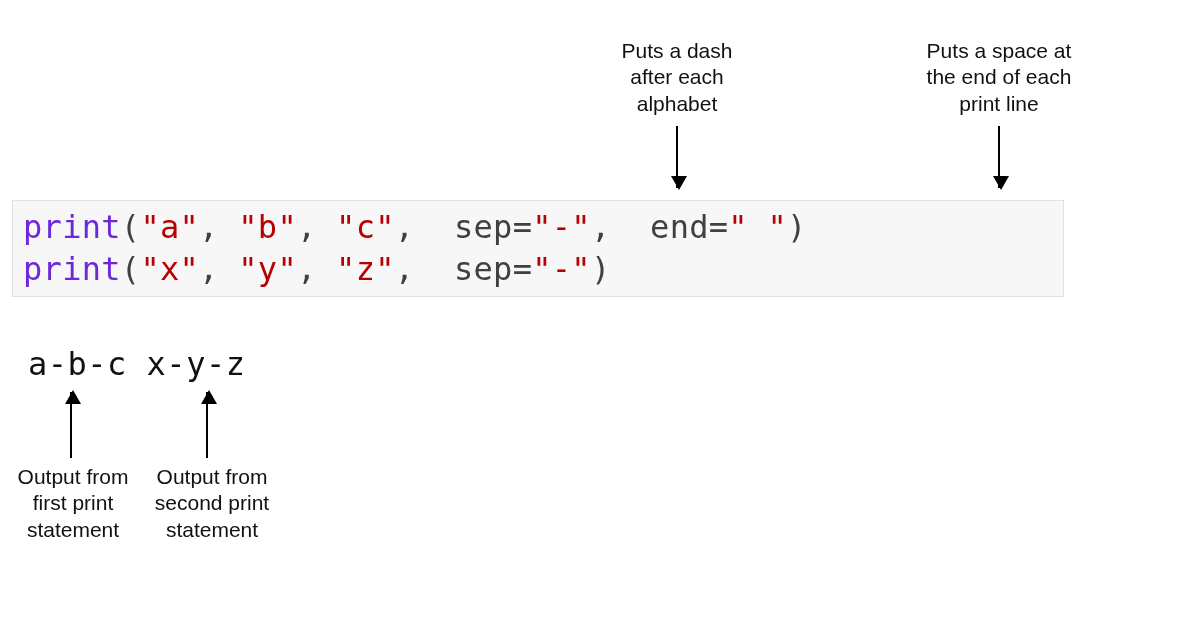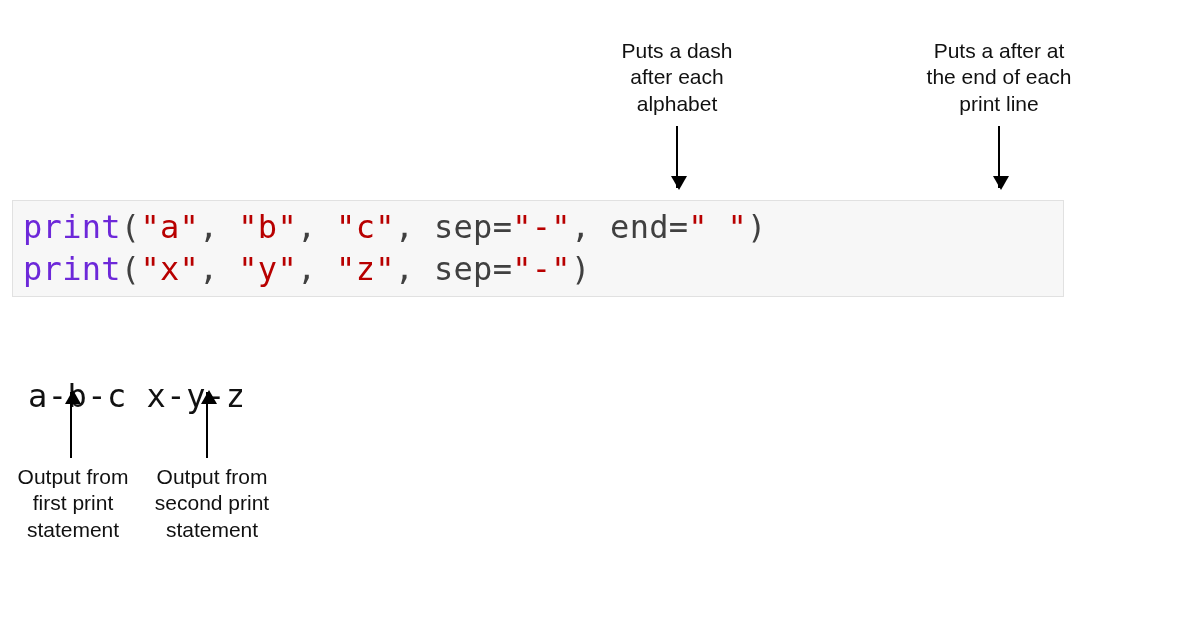--- a/index.html
+++ b/index.html
@@ -67,44 +67,43 @@
     font-family: "DejaVu Sans Mono", Menlo, Consolas, monospace;
     font-size: 32px;
     line-height: 1.3;
     white-space: pre;
     letter-spacing: 0.3px;
   }
   .tk-fn    { color: #6d28d9; }
   .tk-paren { color: #404040; }
   .tk-str   { color: #b80000; }
   .tk-punct { color: #404040; }
-  .tk-kw    { color: #404040; }
+  .tk-kw    { color: #404040; margin-left: 20px; }
   .tk-eq    { color: #404040; }
 
   .output-line {
     position: absolute;
     left: 28px;
     top: 345px;
     font-family: "DejaVu Sans Mono", Menlo, Consolas, monospace;
     font-size: 32px;
     white-space: pre;
     color: #111;
     letter-spacing: 0.5px;
-    margin-top: 32px;
   }
 </style>
 </head>
 <body>
 <div class="canvas">
 
   <div class="annotation" style="left:576px; top:38px; width:202px;">Puts a dash
 after each
 alphabet</div>
 
-  <div class="annotation" style="left:888px; top:38px; width:222px;">Puts a after at
+  <div class="annotation" style="left:888px; top:38px; width:222px;">Puts a space at
 the end of each
 print line</div>
 
   <div class="arrow-down" style="left:676px; top:126px; height:62px;"></div>
   <div class="arrow-down" style="left:998px; top:126px; height:62px;"></div>
 
   <div class="code-block">
     <div class="code-line"><span class="tk-fn">print</span><span class="tk-paren">(</span><span class="tk-str">"a"</span><span class="tk-punct">, </span><span class="tk-str">"b"</span><span class="tk-punct">, </span><span class="tk-str">"c"</span><span class="tk-punct">, </span><span class="tk-kw">sep</span><span class="tk-eq">=</span><span class="tk-str">"-"</span><span class="tk-punct">, </span><span class="tk-kw">end</span><span class="tk-eq">=</span><span class="tk-str">" "</span><span class="tk-paren">)</span></div>
     <div class="code-line"><span class="tk-fn">print</span><span class="tk-paren">(</span><span class="tk-str">"x"</span><span class="tk-punct">, </span><span class="tk-str">"y"</span><span class="tk-punct">, </span><span class="tk-str">"z"</span><span class="tk-punct">, </span><span class="tk-kw">sep</span><span class="tk-eq">=</span><span class="tk-str">"-"</span><span class="tk-paren">)</span></div>
   </div>

